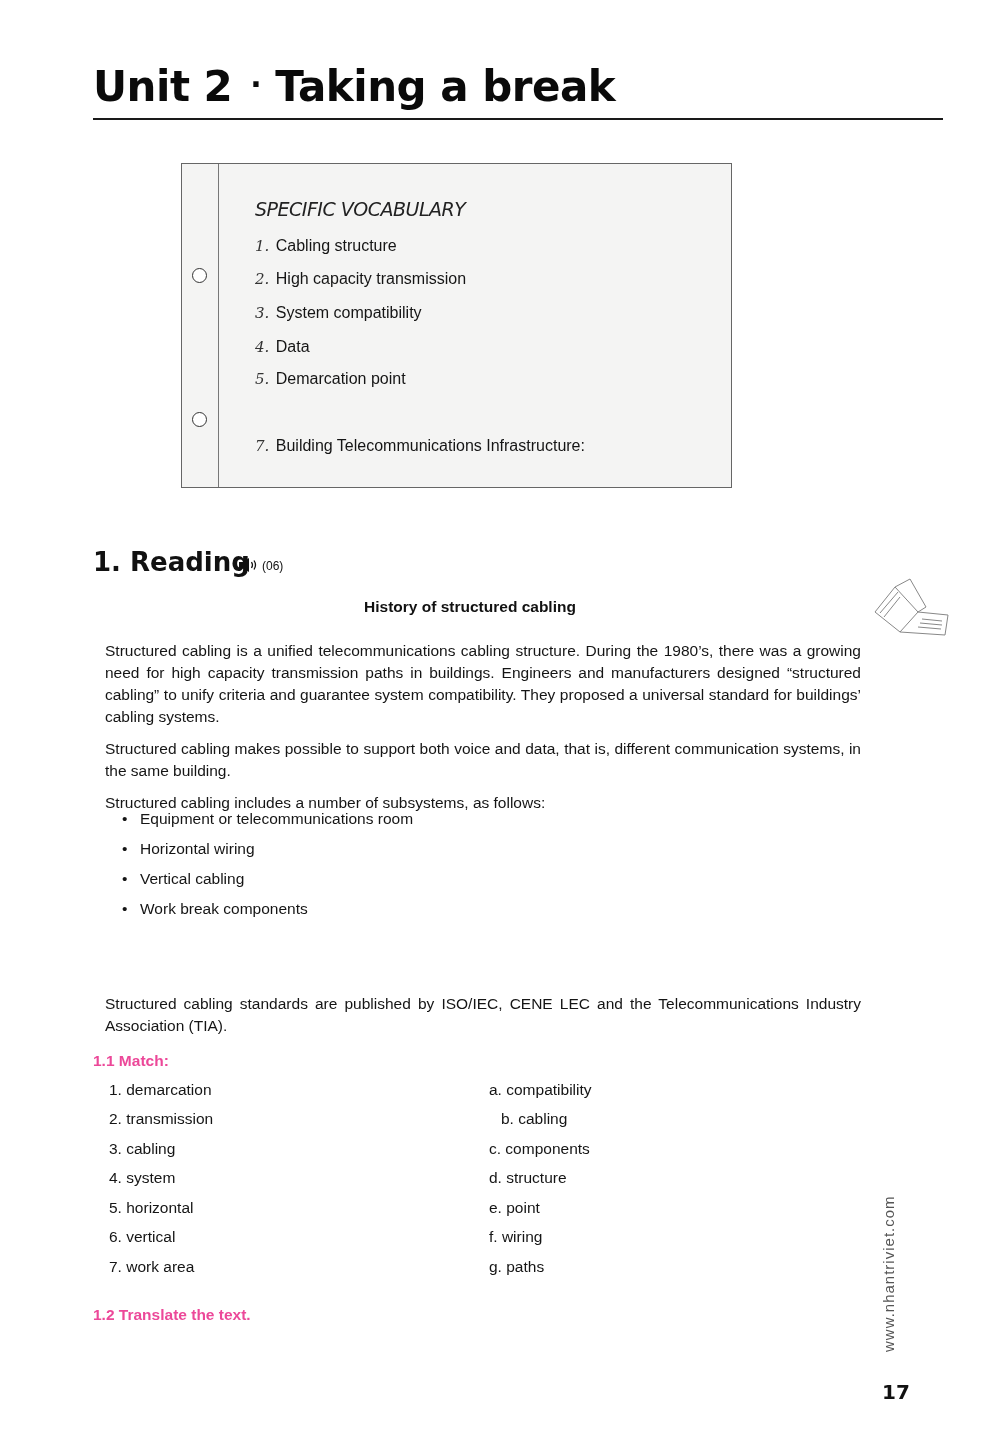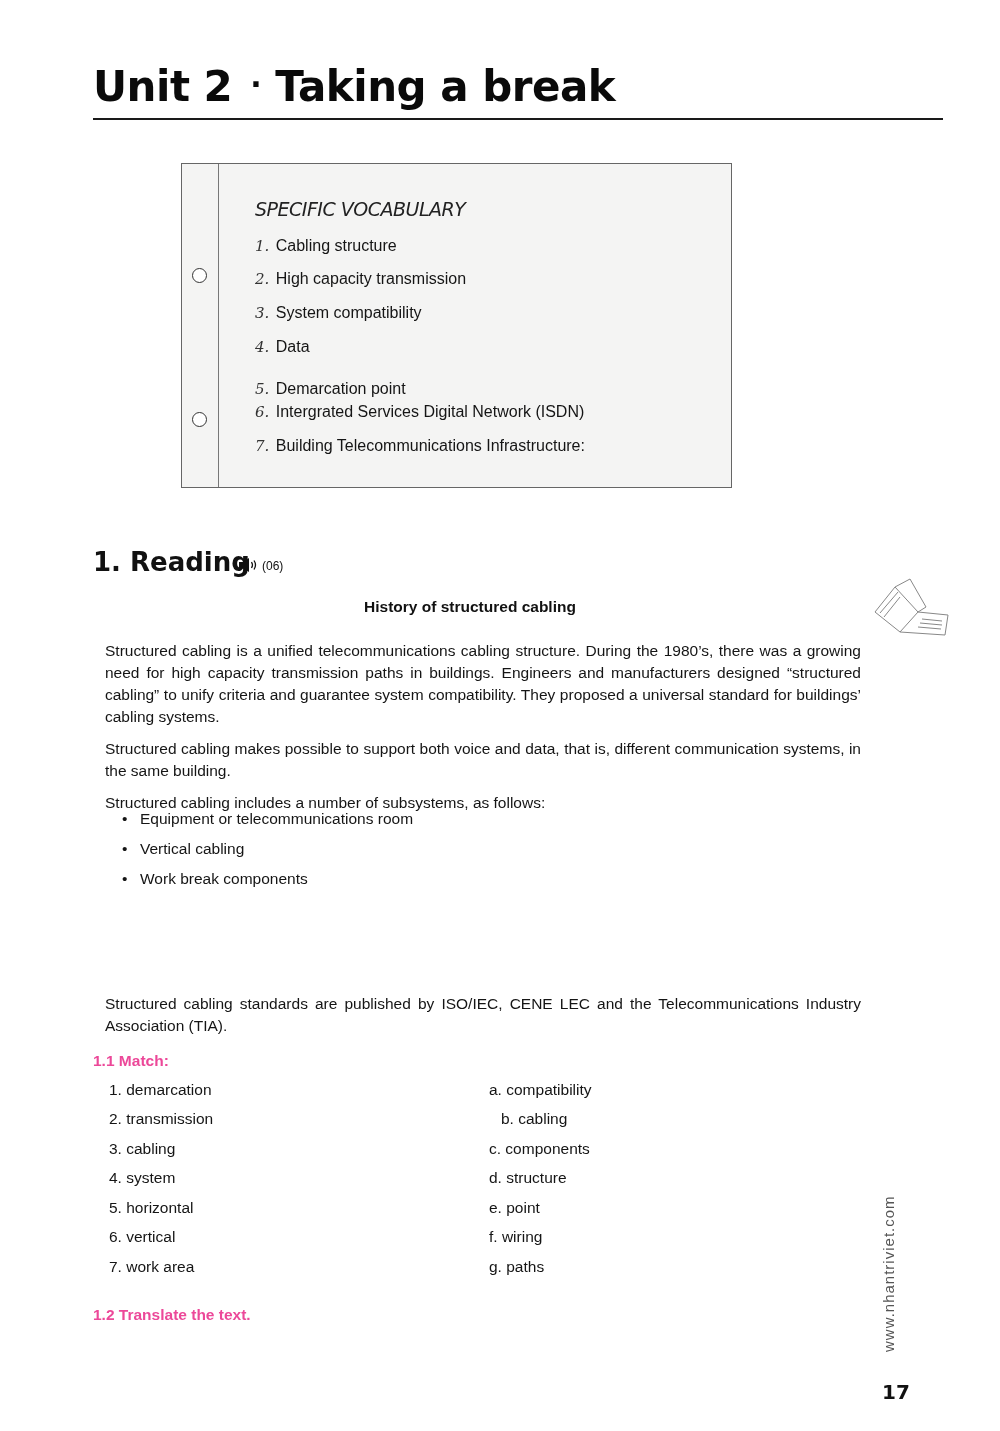--- a/index.html
+++ b/index.html
@@ -65,22 +65,21 @@
 
 <div class="vocab-box">
   <div class="vocab-margin"></div>
   <div class="punch-hole" style="top:104px;"></div>
   <div class="punch-hole" style="top:248px;"></div>
   <div class="vocab-heading">SPECIFIC VOCABULARY</div>
   <div class="vocab-item" style="top:73px;"><span class="num">1.</span> <span>Cabling structure</span></div>
   <div class="vocab-item" style="top:106px;"><span class="num">2.</span> <span>High capacity transmission</span></div>
   <div class="vocab-item" style="top:140px;"><span class="num">3.</span> <span>System compatibility</span></div>
   <div class="vocab-item" style="top:174px;"><span class="num">4.</span> <span>Data</span></div>
-  <div class="vocab-item" style="top:216px;text-align:right;"><span class="num">5.</span> <span>Demarcation point</span></div>
-  <div class="vocab-item" style="top:239px;"><span class="num">6.</span> <span>Intergrated Services Digital Network (ISDN)</span></div>
+  <div class="vocab-item" style="top:206px;text-align:right;"><span class="num">5.</span> <span>Demarcation point</span></div>
   <div class="vocab-item" style="top:273px;"><span class="num">7.</span> <span>Building Telecommunications Infrastructure:</span></div>
 </div>
 
 <div class="section-title">1. Reading</div>
 <div class="audio">
   <svg width="22" height="16" viewBox="0 0 22 16">
     <polygon points="1,5 5,5 11,1 11,15 5,11 1,11" fill="#111"></polygon>
     <path d="M13.5,5 Q15.5,8 13.5,11" stroke="#111" stroke-width="1.3" fill="none"></path>
     <path d="M16,3.5 Q19,8 16,12.5" stroke="#111" stroke-width="1.3" fill="none"></path>
   </svg>
@@ -101,20 +100,21 @@
 </svg>
 
 <div class="article-title">History of structured cabling</div>
 
 <p class="para" style="top:628px;">Structured cabling is a unified telecommunications cabling structure. During the 1980’s, there was a growing need for high capacity transmission paths in buildings. Engineers and manufacturers designed “structured cabling” to unify criteria and guarantee system compatibility. They proposed a universal standard for buildings’ cabling systems.</p>
 <p class="para" style="top:726px;">Structured cabling makes possible to support both voice and data, that is, different communication systems, in the same building.</p>
 <p class="para" style="top:780px;">Structured cabling includes a number of subsystems, as follows:</p>
 
 <ul class="bullets">
   <li>Equipment or telecommunications room</li>
+  <li>Horizontal wiring</li>
   <li>Vertical cabling</li>
   <li>Work break components</li>
 </ul>
 
 <p class="para" style="top:981px;">Structured cabling standards are published by ISO/IEC, CENE LEC and the Telecommunications Industry Association (TIA).</p>
 
 <div class="sub-heading" style="top:1052px;">1.1 Match:</div>
 
 <div class="match-item" style="left:109px; top:1081px;">1. demarcation</div>
 <div class="match-item" style="left:109px; top:1110px;">2. transmission</div>

